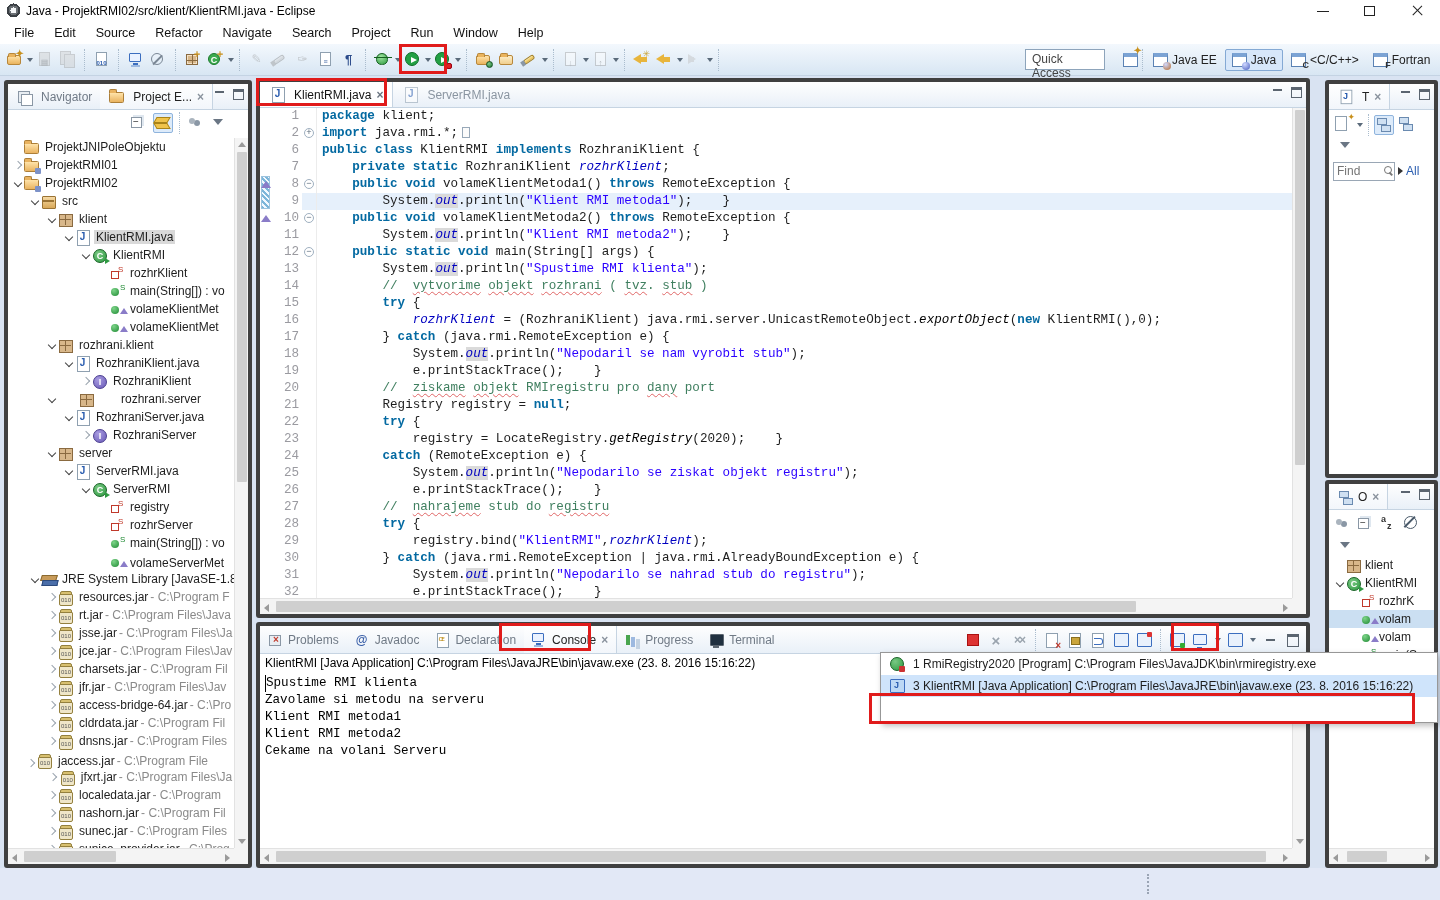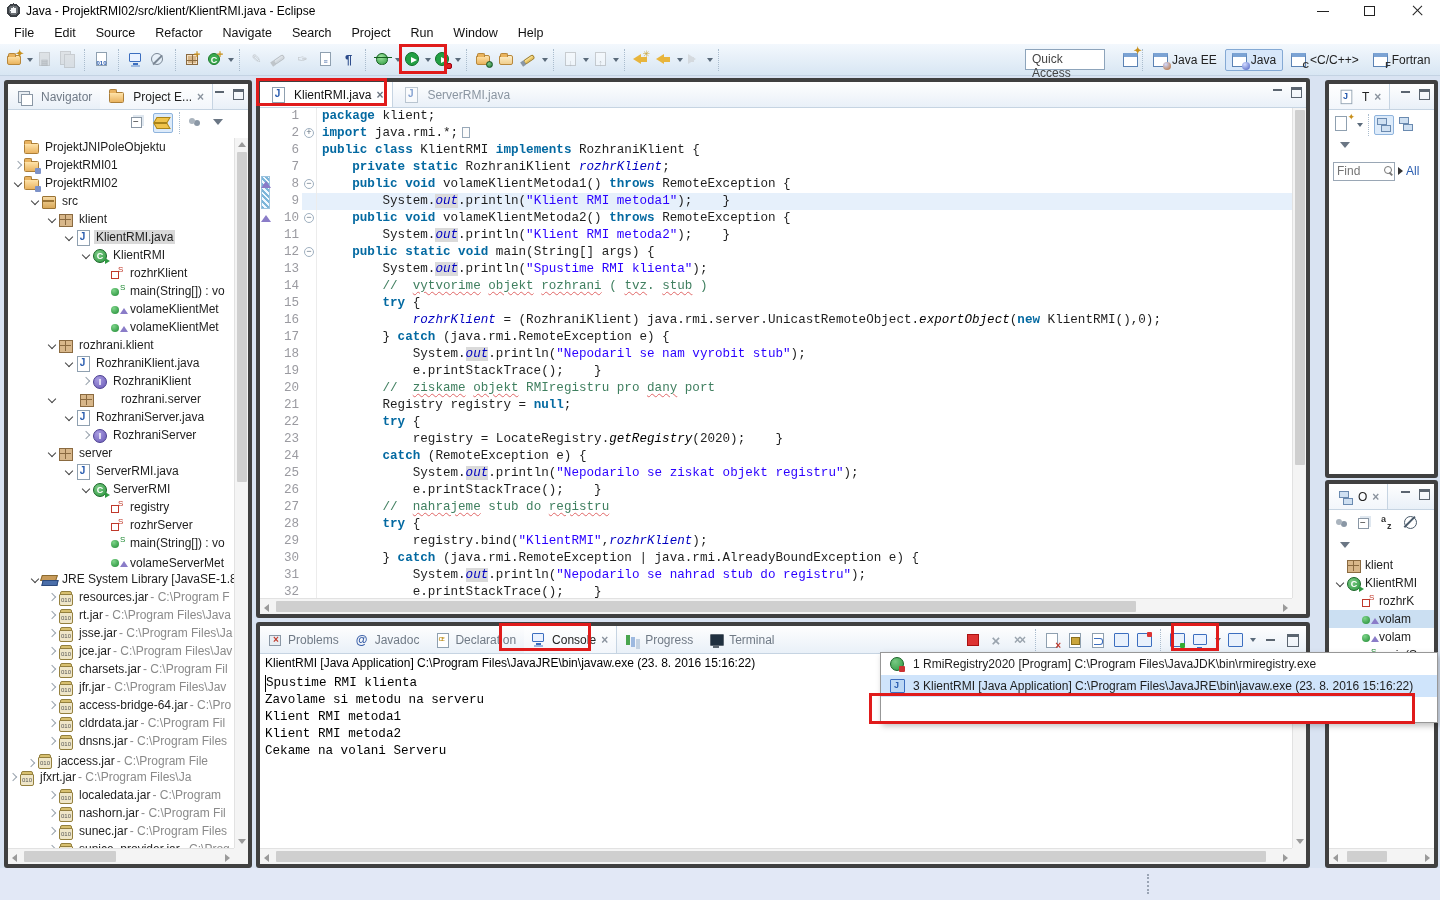--- a/index.html
+++ b/index.html
@@ -684,21 +684,21 @@
           <span class="ticon t-jar"></span>
           <span class="lbl">dnsns.jar</span>
           <span class="path"> - C:\Program Files</span>
         </div>
         <div class="trow" style="padding-left: 18px; align-items: flex-end;">
           <span class="chev c"></span>
           <span class="ticon t-jar"></span>
           <span class="lbl">jaccess.jar</span>
           <span class="path"> - C:\Program File</span>
         </div>
-        <div class="trow" style="">
+        <div class="trow" style="padding-left: 39px; justify-content: center;">
           <span class="chev c"></span>
           <span class="ticon t-jar"></span>
           <span class="lbl">jfxrt.jar</span>
           <span class="path"> - C:\Program Files\Ja</span>
         </div>
         <div class="trow" style="padding-left: 39px;">
           <span class="chev c"></span>
           <span class="ticon t-jar"></span>
           <span class="lbl">localedata.jar</span>
           <span class="path"> - C:\Program </span>

